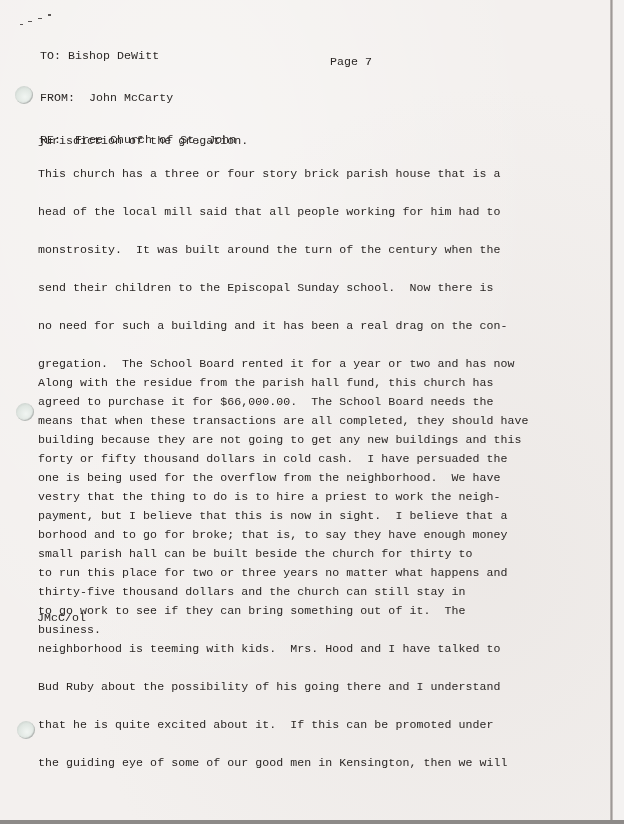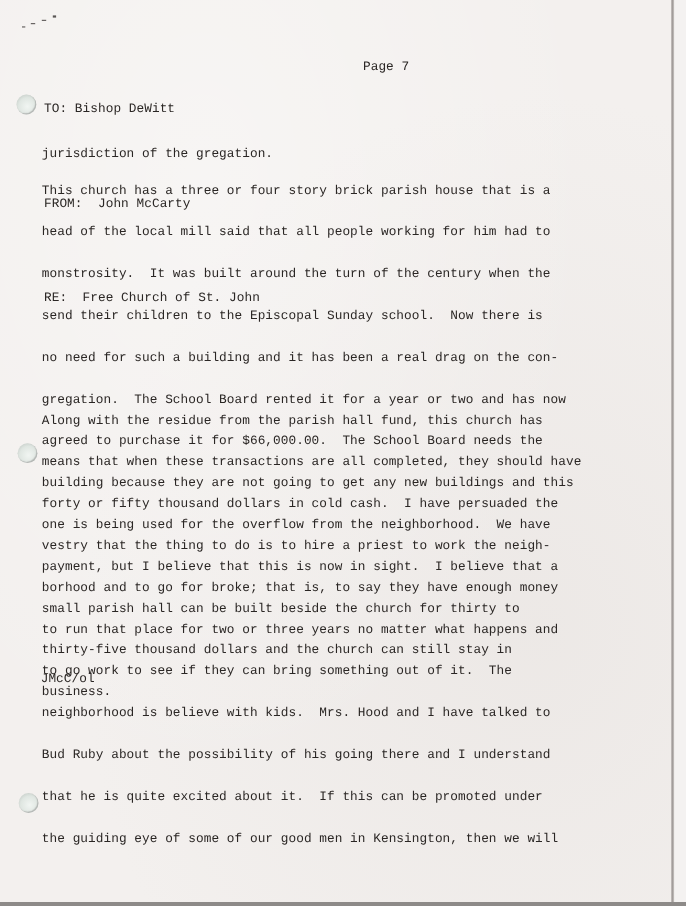--- a/index.html
+++ b/index.html
@@ -69,21 +69,20 @@
       white-space: pre;
     }
     .header-block {
       position: absolute;
       left: 40px;
       top: 21px;
       line-height: 14px;
     }
     .header-line {
       display: block;
-      margin-top: 44px;
     }
     .page-number {
       position: absolute;
       left: 330px;
       top: 55px;
     }
     .para {
       position: absolute;
       left: 38px;
       line-height: 12.65px;
@@ -139,23 +138,23 @@
     <span class="line">thirty-five thousand dollars and the church can still stay in</span>
     <span class="line">business.</span>
   </div>
 
   <div class="para mono" style="top:352px;">
     <span class="line">Along with the residue from the parish hall fund, this church has</span>
     <span class="line">means that when these transactions are all completed, they should have</span>
     <span class="line">forty or fifty thousand dollars in cold cash.  I have persuaded the</span>
     <span class="line">vestry that the thing to do is to hire a priest to work the neigh-</span>
     <span class="line">borhood and to go for broke; that is, to say they have enough money</span>
-    <span class="line">to run that place for two or three years no matter what happens and</span>
+    <span class="line">to run this place for two or three years no matter what happens and</span>
     <span class="line">to go work to see if they can bring something out of it.  The</span>
-    <span class="line">neighborhood is believe with kids.  Mrs. Hood and I have talked to</span>
+    <span class="line">neighborhood is teeming with kids.  Mrs. Hood and I have talked to</span>
     <span class="line">Bud Ruby about the possibility of his going there and I understand</span>
     <span class="line">that he is quite excited about it.  If this can be promoted under</span>
     <span class="line">the guiding eye of some of our good men in Kensington, then we will</span>
     
     
     
   </div>
 
   <div class="initials mono">JMcC/ol</div>
 </div>

